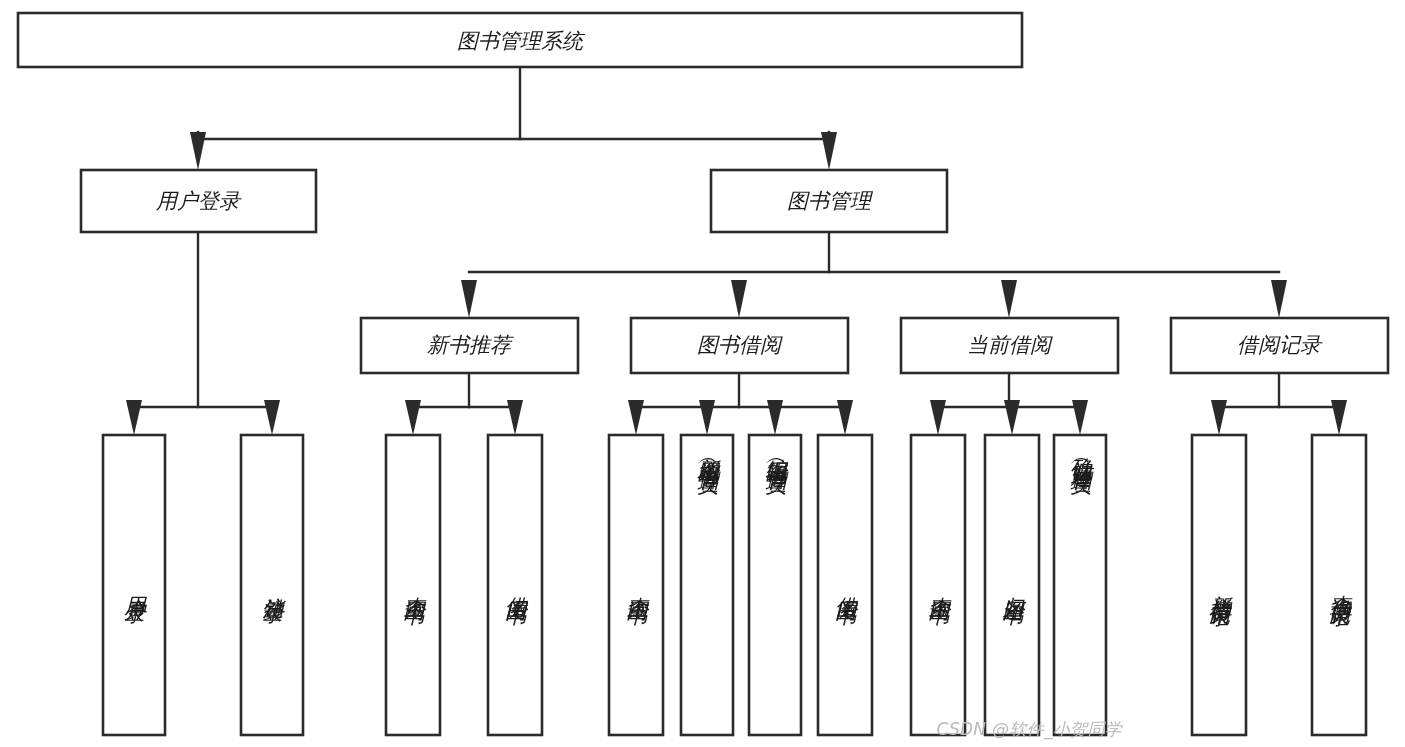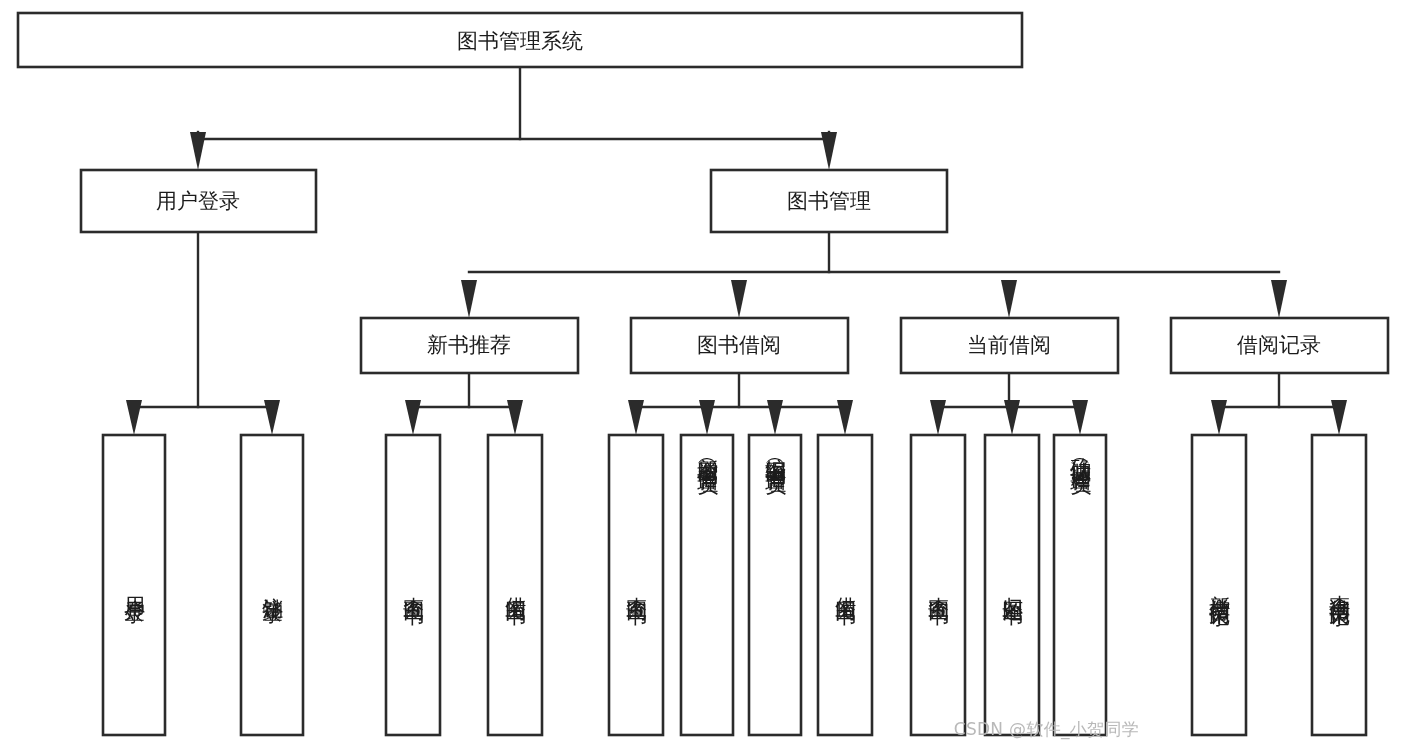--- a/index.html
+++ b/index.html
@@ -11,20 +11,21 @@
     width: 1405px;
     height: 747px;
     font-family: "DejaVu Sans", "Liberation Sans", sans-serif;
     overflow: hidden;
   }
   #diagram-root {
     position: relative;
     width: 1146px;
     height: 747px;
     background: #ffffff;
+    font-style: italic;
   }
   svg#tree-svg {
     position: absolute;
     left: 0;
     top: 0;
     width: 1405px;
     height: 747px;
     display: block;
   }
   .node-box {
@@ -69,21 +70,21 @@
     font-family: "DejaVu Sans", "Liberation Sans", sans-serif;
     font-size: 21px;
     line-height: 1.22;
     letter-spacing: 2.5px;
     color: #1c1c1c;
     white-space: nowrap;
     text-align: center;
   }
   #watermark {
     position: absolute;
-    right: 7px;
+    right: 24px;
     bottom: 6px;
     font-family: "DejaVu Sans", "Liberation Sans", sans-serif;
     font-size: 17px;
     color: #b9b9b9;
     letter-spacing: 0.3px;
     user-select: none;
   }
 </style>
 </head>
 <body>

